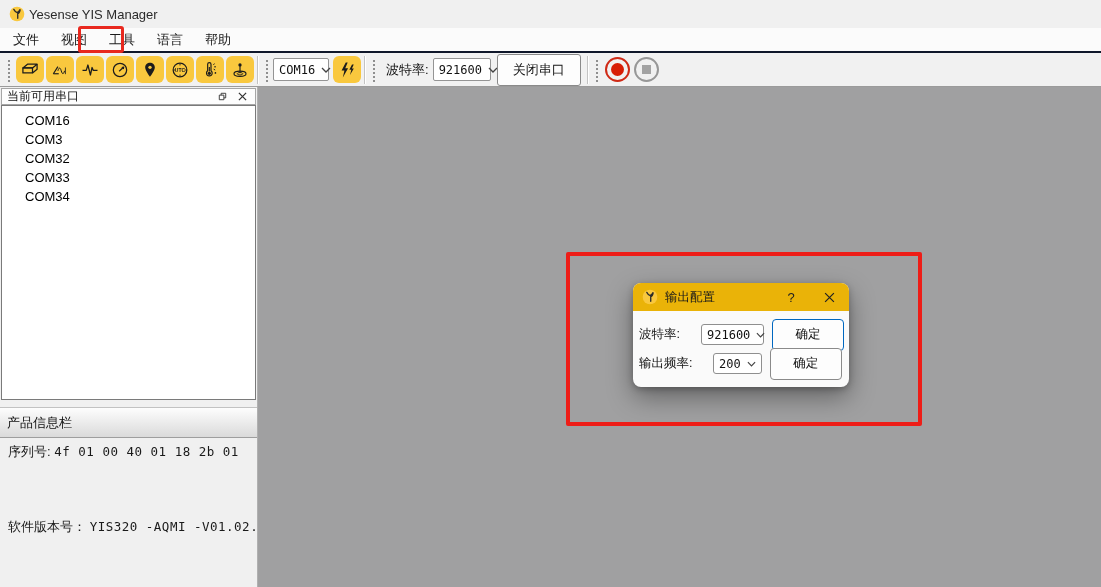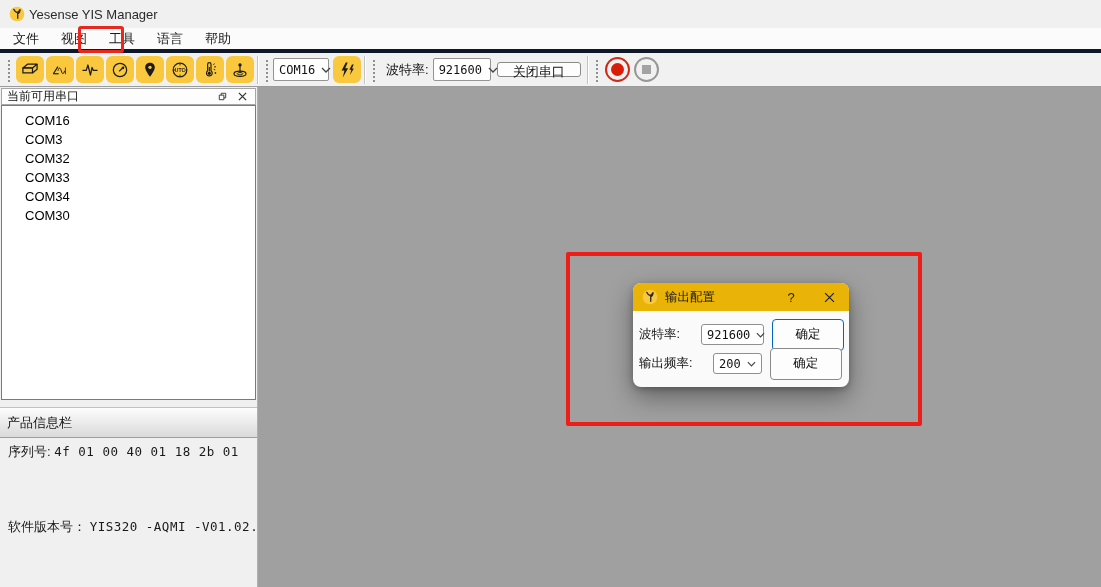--- a/index.html
+++ b/index.html
@@ -5,33 +5,33 @@
   * { margin:0; padding:0; box-sizing:border-box; }
   body { font-family:"Liberation Sans", sans-serif; background:#d0d0d0; }
   .window { position:relative; width:1101px; height:587px; background:#f0f0f0; overflow:hidden; font-size:13px; color:#1a1a1a; }
 
   
   .titlebar { height:28px; display:flex; align-items:center; gap:4px; padding-left:9px; background:#f0f0f0; }
   .logo { width:16px; height:16px; flex:none; }
   .titlebar .title { font-size:13px; color:#2b2b2b; }
 
   
-  .menubar { height:25px; background:#fbfbfb; border-bottom:4px solid #0f172a; display:flex; align-items:stretch; padding-left:2px; }
+  .menubar { height:25px; background:#fbfbfb; border-bottom:2px solid #0f172a; display:flex; align-items:stretch; padding-left:2px; }
   .menu-item { padding:0 11px; display:flex; align-items:center; font-size:13px; color:#1a1a1a; cursor:default; }
   .menu-annotation { position:absolute; left:78px; top:26px; width:46px; height:27px; border:3px solid #e8281e; border-radius:3px; z-index:40; pointer-events:none; }
 
   
   .toolbar { height:34px; background:#f1f1f1; border-bottom:1px solid #9b9b9b; display:flex; align-items:center; padding:0 3px; }
   .grip { width:6px; height:24px; margin:0 3px; background-image:radial-gradient(circle, #8f8f8f 1px, transparent 1.2px); background-size:4px 4px; background-position:1px 1px; }
   .tsep { width:2px; height:28px; margin:0 2px; border-left:1px solid #c3c3c3; border-right:1px solid #ffffff; }
   .tbtn { width:28px; height:27px; margin:0 1px; background:#f9c83e; border:none; border-radius:6px; display:flex; align-items:center; justify-content:center; cursor:pointer; }
   .combo { height:22px; background:#fff; border:1px solid #949494; border-radius:2px; display:inline-flex; align-items:center; justify-content:space-between; padding:0 5px; font-family:"DejaVu Sans Mono", monospace; font-size:12px; color:#111; cursor:pointer; }
   .combo .chev { margin-left:6px; display:flex; }
   .tb-label { margin:0 4px 0 6px; font-size:13px; color:#111; }
-  .btn-plain { height:15px; padding:0 15px; background:#fdfdfd; border:1px solid #8a8a8a; border-radius:3px; font-size:13px; color:#111; cursor:pointer; }
+  .btn-plain { height:32px; padding:0 15px; background:#fdfdfd; border:1px solid #8a8a8a; border-radius:3px; font-size:13px; color:#111; cursor:pointer; }
   .record-btn, .stop-btn { width:25px; height:25px; border-radius:50%; background:transparent; display:flex; align-items:center; justify-content:center; margin:0 2px; cursor:pointer; }
   .record-btn { border:2px solid #cf2a16; }
   .record-btn .dot { width:13px; height:13px; border-radius:50%; background:#d81e06; }
   .stop-btn { border:2px solid #979797; }
   .stop-btn .sq { width:9px; height:9px; background:#a3a3a3; }
 
   
   .body { display:flex; height:500px; }
   .left-col { width:258px; flex:none; position:relative; background:#f0f0f0; border-right:1px solid #b0b0b0; }
   .panel-header { position:absolute; top:1px; left:1px; right:1px; height:17px; background:#fdfdfd; border:1px solid #a6a6a6; display:flex; align-items:center; padding:0 5px; font-size:12px; color:#111; }
@@ -207,21 +207,20 @@
           </svg>
         </button>
       </div>
 
       <div class="list-box">
         <div class="list-item">COM16</div>
         <div class="list-item">COM3</div>
         <div class="list-item">COM32</div>
         <div class="list-item">COM33</div>
         <div class="list-item">COM34</div>
-        <div class="list-item">COM30</div>
       </div>
 
       <div class="info-header">
         <span>产品信息栏</span>
       </div>
       <div class="serial-row">
         <span>序列号:</span>
         <span class="mono-val">4f 01 00 40 01 18 2b 01</span>
       </div>
       <div class="version-row">

